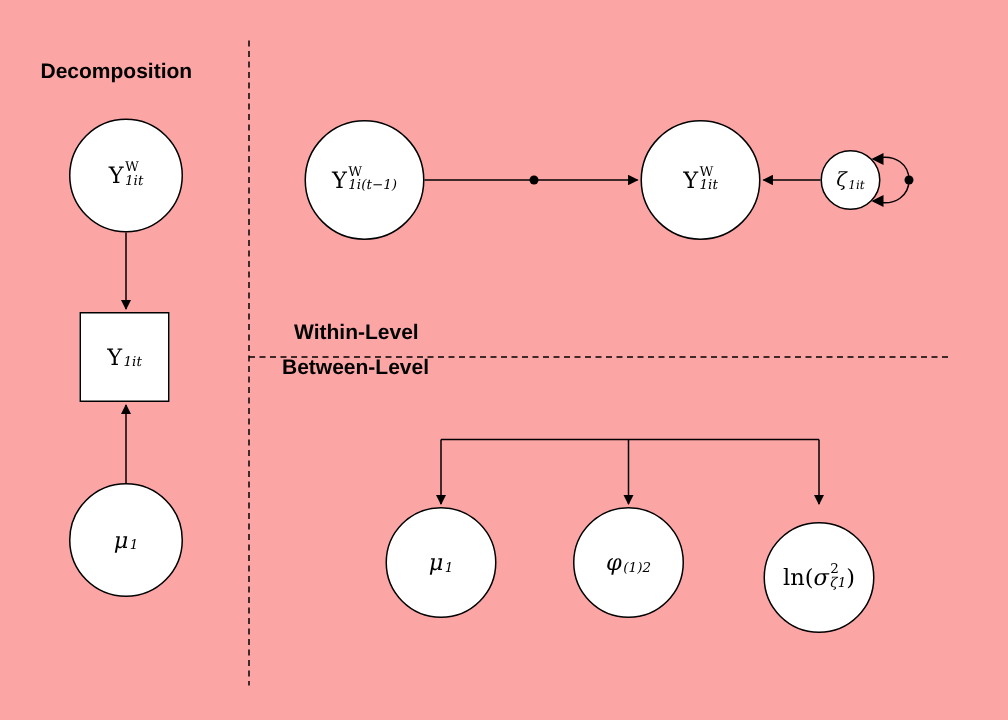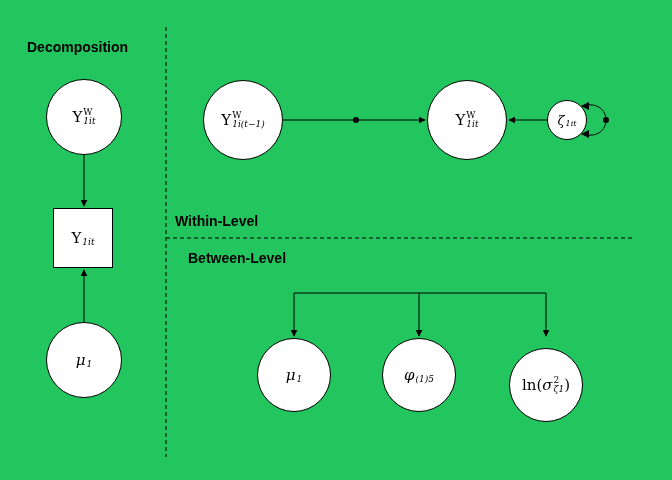--- a/index.html
+++ b/index.html
@@ -1,16 +1,16 @@
 <!DOCTYPE html>
 <html><head>
 <meta charset="utf-8">
 <style>
   html,body{margin:0;padding:0;background:#fff;}
-  .stage{position:relative;width:672px;height:480px;background:#22c55e;overflow:hidden;
+  .stage{position:relative;width:672px;height:480px;background:#fca5a5;overflow:hidden;
          font-family:"Liberation Sans",sans-serif;}
   .hdr{position:absolute;font-family:"Liberation Sans",sans-serif;font-weight:bold;
        font-size:14px;color:#000;line-height:1;white-space:nowrap;}
   .node{position:absolute;border:1px solid #000;box-sizing:border-box;background:#fff;
         display:flex;align-items:center;justify-content:center;}
   .circle{border-radius:50%;}
   .mlabel{font-family:"DejaVu Serif",serif;font-size:15px;color:#000;display:inline-flex;
           align-items:center;line-height:1;white-space:nowrap;}
   .small .mlabel{font-size:13px;}
   .supsub{display:inline-flex;flex-direction:column;font-size:9px;line-height:1;margin-left:1px;}
@@ -20,22 +20,22 @@
   .small .sup,.small .sub{min-height:8px;}
   .greek .mbase{font-style:italic;}
   .edges{position:absolute;left:0;top:0;width:672px;height:480px;pointer-events:none;}
 </style>
 </head>
 <body>
 
 <div class="stage">
 
   <div class="hdr" style="left:27px;top:40px">Decomposition</div>
-  <div class="hdr" style="left:175px;top:214px">Within-Level</div>
-  <div class="hdr" style="left:188px;top:251px">Between-Level</div>
+  <div class="hdr" style="left:196px;top:214px">Within-Level</div>
+  <div class="hdr" style="left:188px;top:237px">Between-Level</div>
 
   <div class="node circle" style="left:46px;top:79px;width:76px;height:76px">
     <span class="mlabel">
       <span class="mbase">Y</span>
       <span class="supsub">
           <span class="sup">W</span>
           <span class="sub">1it</span>
         </span>
     </span>
   </div>
@@ -98,21 +98,21 @@
           <span class="sub">1</span>
         </span>
     </span>
   </div>
 
   <div class="node circle greek" style="left:382px;top:338px;width:74px;height:74px">
     <span class="mlabel">
       <span class="mbase">φ</span>
       <span class="supsub">
           <span class="sup"></span>
-          <span class="sub">(1)5</span>
+          <span class="sub">(1)2</span>
         </span>
     </span>
   </div>
 
   <div class="node circle greek" style="left:509px;top:348px;width:74px;height:74px">
     <span class="mlabel">
       <span class="mprefix" style="font-style:normal">ln(</span>
       <span class="mbase">σ</span>
       <span class="supsub">
           <span class="sup">2</span>

